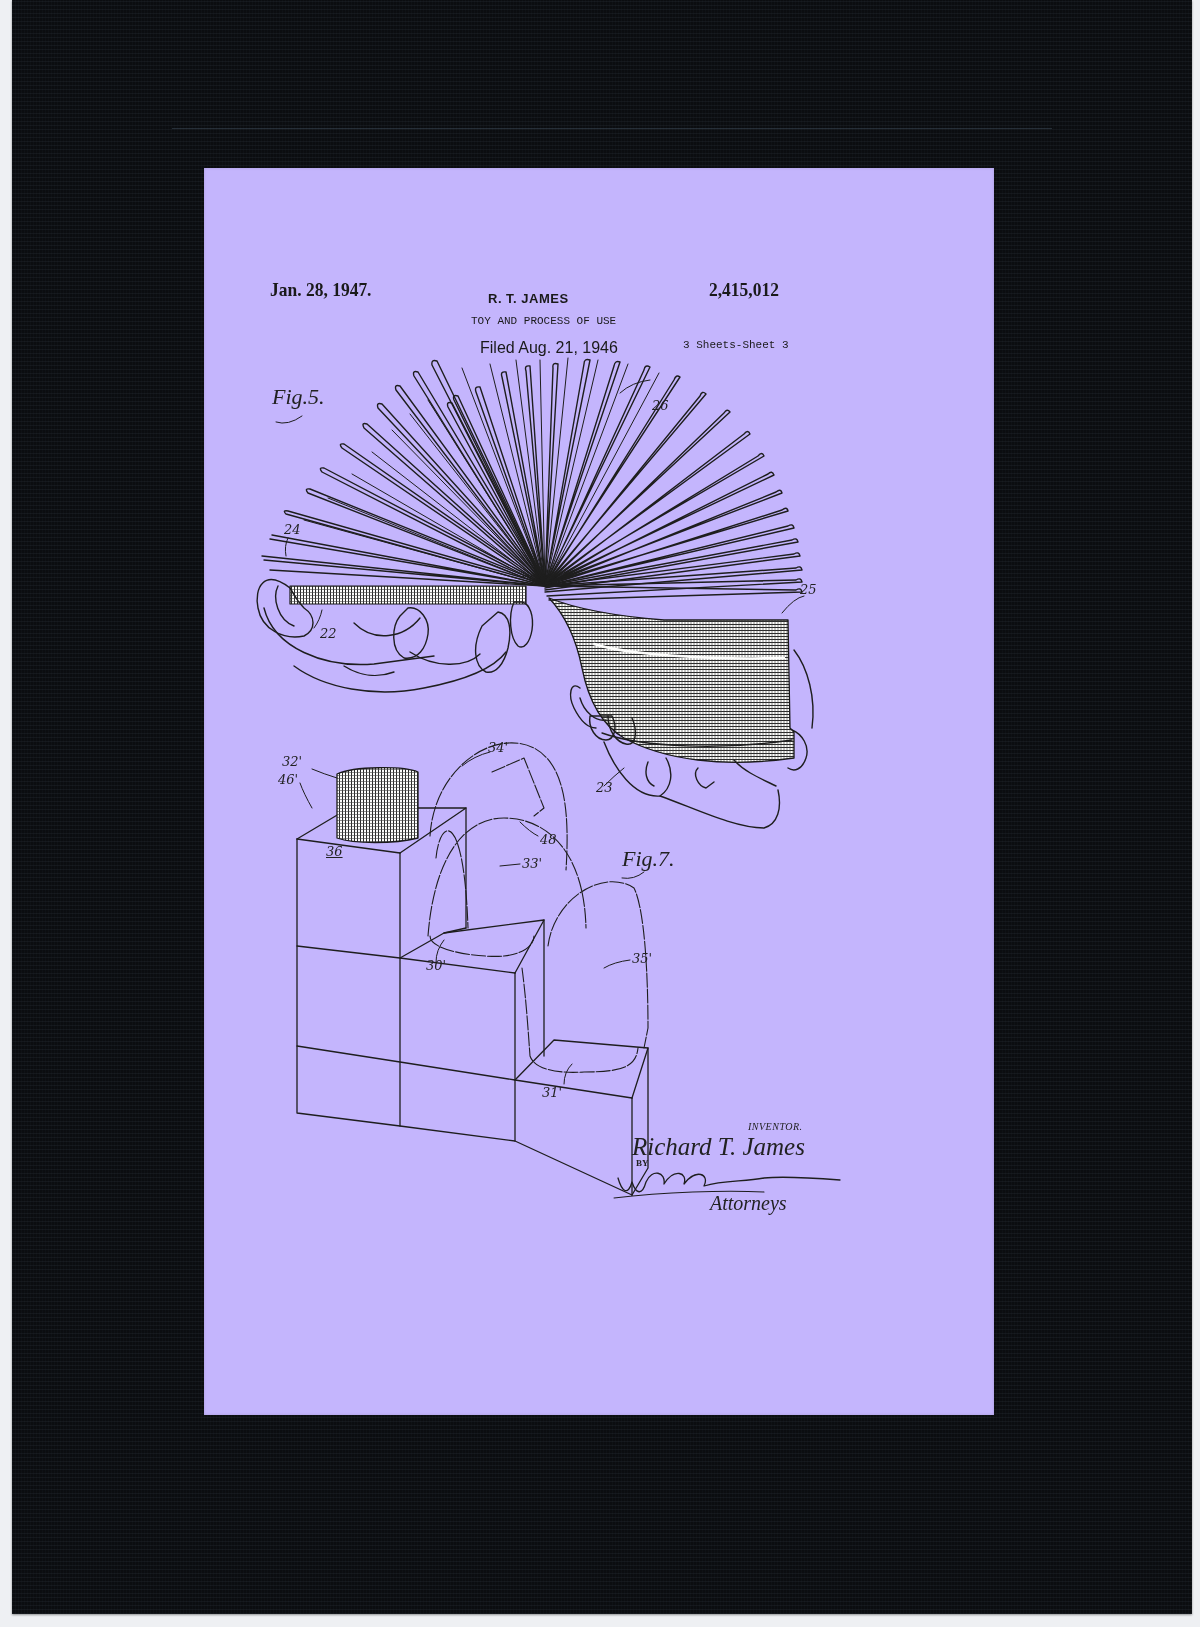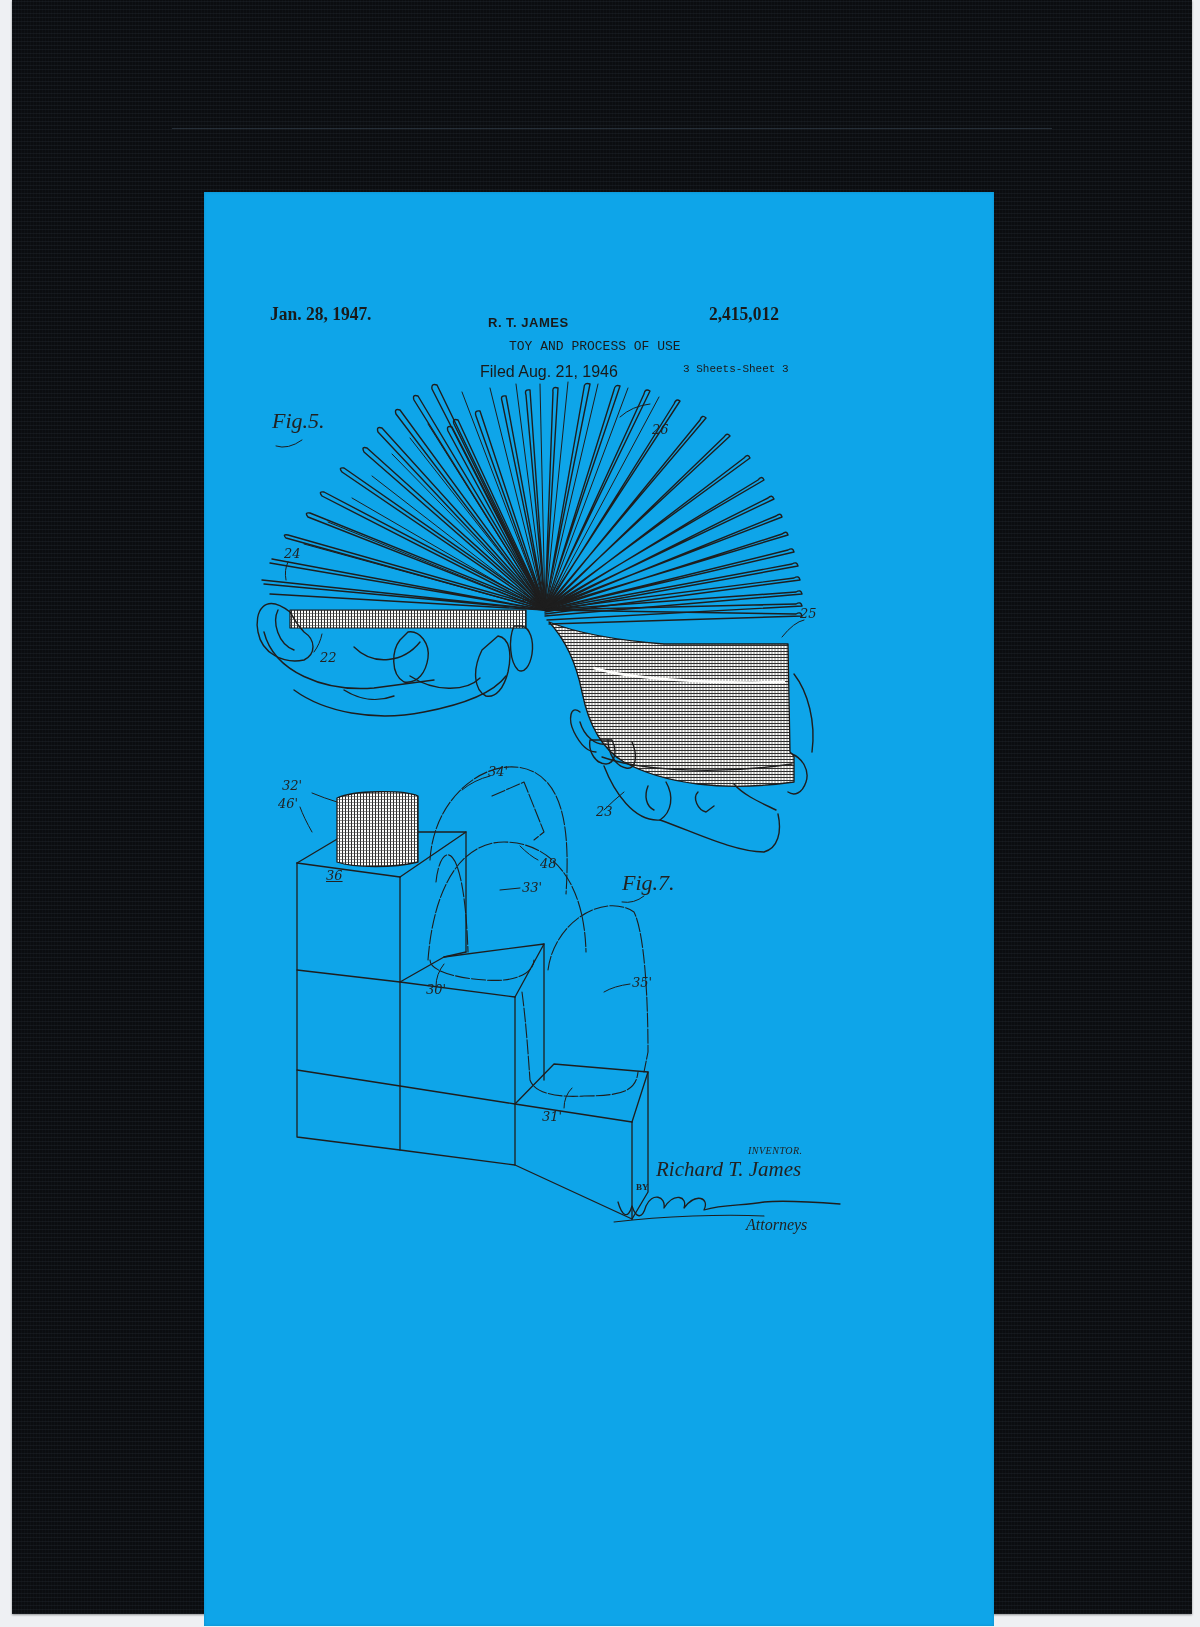--- a/index.html
+++ b/index.html
@@ -16,38 +16,38 @@
       repeating-linear-gradient(0deg, rgba(60,70,80,0.18) 0px, rgba(60,70,80,0.18) 1px, transparent 1px, transparent 4px),
       repeating-linear-gradient(90deg, rgba(40,50,60,0.12) 0px, rgba(40,50,60,0.12) 1px, transparent 1px, transparent 3px);
     box-shadow: 0 1px 2px rgba(0,0,0,0.4);
   }
   .emboss {
     position: absolute; left: 160px; top: 128px; width: 880px; height: 1340px;
     border-top: 1px solid rgba(90,110,130,0.35);
     pointer-events: none;
   }
   .paper {
-    position: absolute; left: 204px; top: 192px; width: 790px; height: 1434px;
-    background: #0ea5e9;
+    position: absolute; left: 204px; top: 168px; width: 790px; height: 1247px;
+    background: #c4b5fd;
     box-shadow: inset 0 0 3px rgba(0,0,0,0.15);
   }
   svg.drawing { position: absolute; left: 0; top: 0; }
   .hdr { position: absolute; color: #1a1a1a; white-space: nowrap; }
   .hdr-date { left: 66px; top: 111px; font-size: 19px; font-weight: bold; font-family: "Liberation Serif", serif; transform: scaleX(0.92); transform-origin: left; }
   .hdr-name { left: 284px; top: 123px; font-size: 13px; font-weight: bold; font-family: "Liberation Sans", sans-serif; letter-spacing: 0.5px; }
   .hdr-number { left: 505px; top: 111px; font-size: 19px; font-weight: bold; font-family: "Liberation Serif", serif; transform: scaleX(0.92); transform-origin: left; }
-  .hdr-title { left: 267px; top: 147px; font-size: 13px; font-family: "Liberation Mono", monospace; margin-left: 38px; }
+  .hdr-title { left: 267px; top: 147px; font-size: 11px; font-family: "Liberation Mono", monospace; }
   .hdr-filed { left: 276px; top: 171px; font-size: 16px; font-family: Liberation Sans, sans-serif; }
   .hdr-sheets { left: 479px; top: 171px; font-size: 11px; font-family: "Liberation Mono", monospace; }
   .lbl { position: absolute; font-family: "DejaVu Serif", serif; font-style: italic; color: #222; font-size: 13px; white-space: nowrap; }
   .fig { font-size: 22px; font-family: "Liberation Serif", serif; font-style: italic; color: #222; position: absolute; text-align: right; }
   .inventor-cap { position: absolute; left: 544px; top: 953px; font-size: 10px; font-style: italic; font-family: "Liberation Serif", serif; color: #222; letter-spacing: 0.5px; }
-  .inventor-sig { position: absolute; left: 428px; top: 965px; font-size: 21px; font-style: italic; font-family: "Liberation Serif", serif; color: #222; margin-left: 24px; }
+  .inventor-sig { position: absolute; left: 428px; top: 965px; font-size: 25px; font-style: italic; font-family: "Liberation Serif", serif; color: #222; }
   .by { position: absolute; left: 432px; top: 990px; font-size: 9px; font-weight: bold; font-family: "Liberation Serif", serif; color: #222; }
-  .attorneys { position: absolute; left: 506px; top: 1024px; font-size: 16px; font-style: italic; font-family: "Liberation Serif", serif; color: #222; margin-left: 36px; }
+  .attorneys { position: absolute; left: 506px; top: 1024px; font-size: 20px; font-style: italic; font-family: "Liberation Serif", serif; color: #222; }
 </style>
 </head>
 <body>
 
 <div class="frame">
   <div class="emboss"></div>
 </div>
 
 <div class="paper">
 

